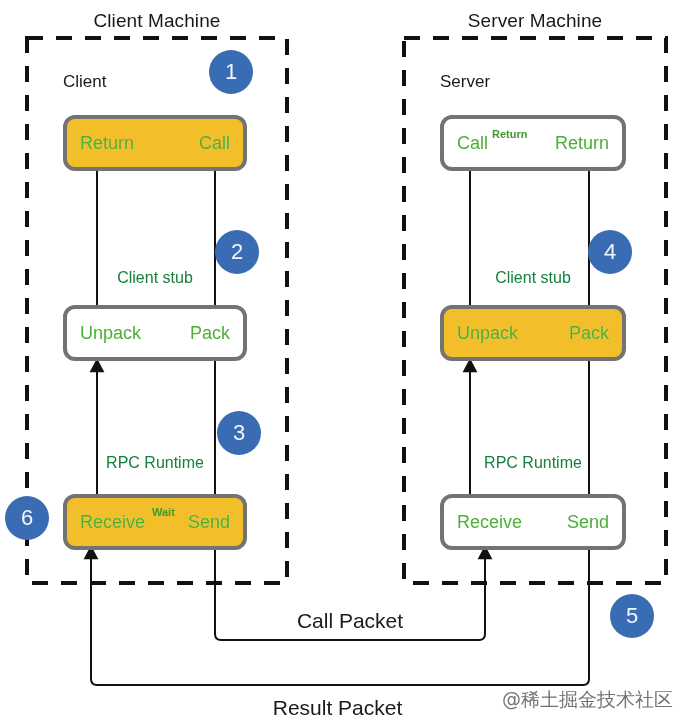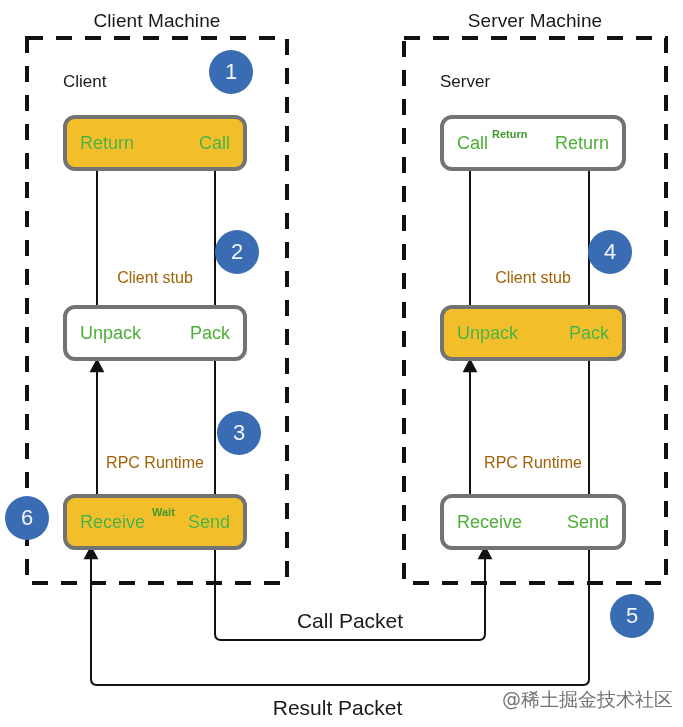--- a/index.html
+++ b/index.html
@@ -17,21 +17,21 @@
     position:absolute;text-align:center;
     font-size:19px;color:#1a1a1a;letter-spacing:.1px;
     white-space:nowrap;
   }
   .role-title{
     position:absolute;
     font-size:17px;color:#1a1a1a;white-space:nowrap;
   }
   .layer-label{
     position:absolute;text-align:center;
-    font-size:16px;color:#a16207;white-space:nowrap;font-weight:400;
+    font-size:16px;color:#15803d;white-space:nowrap;font-weight:400;
   }
   .packet-label{
     position:absolute;text-align:center;
     font-size:21px;color:#1a1a1a;white-space:nowrap;
   }
 
   
   .proc-box{
     position:absolute;box-sizing:border-box;
     border:4px solid #737373;border-radius:12px;

